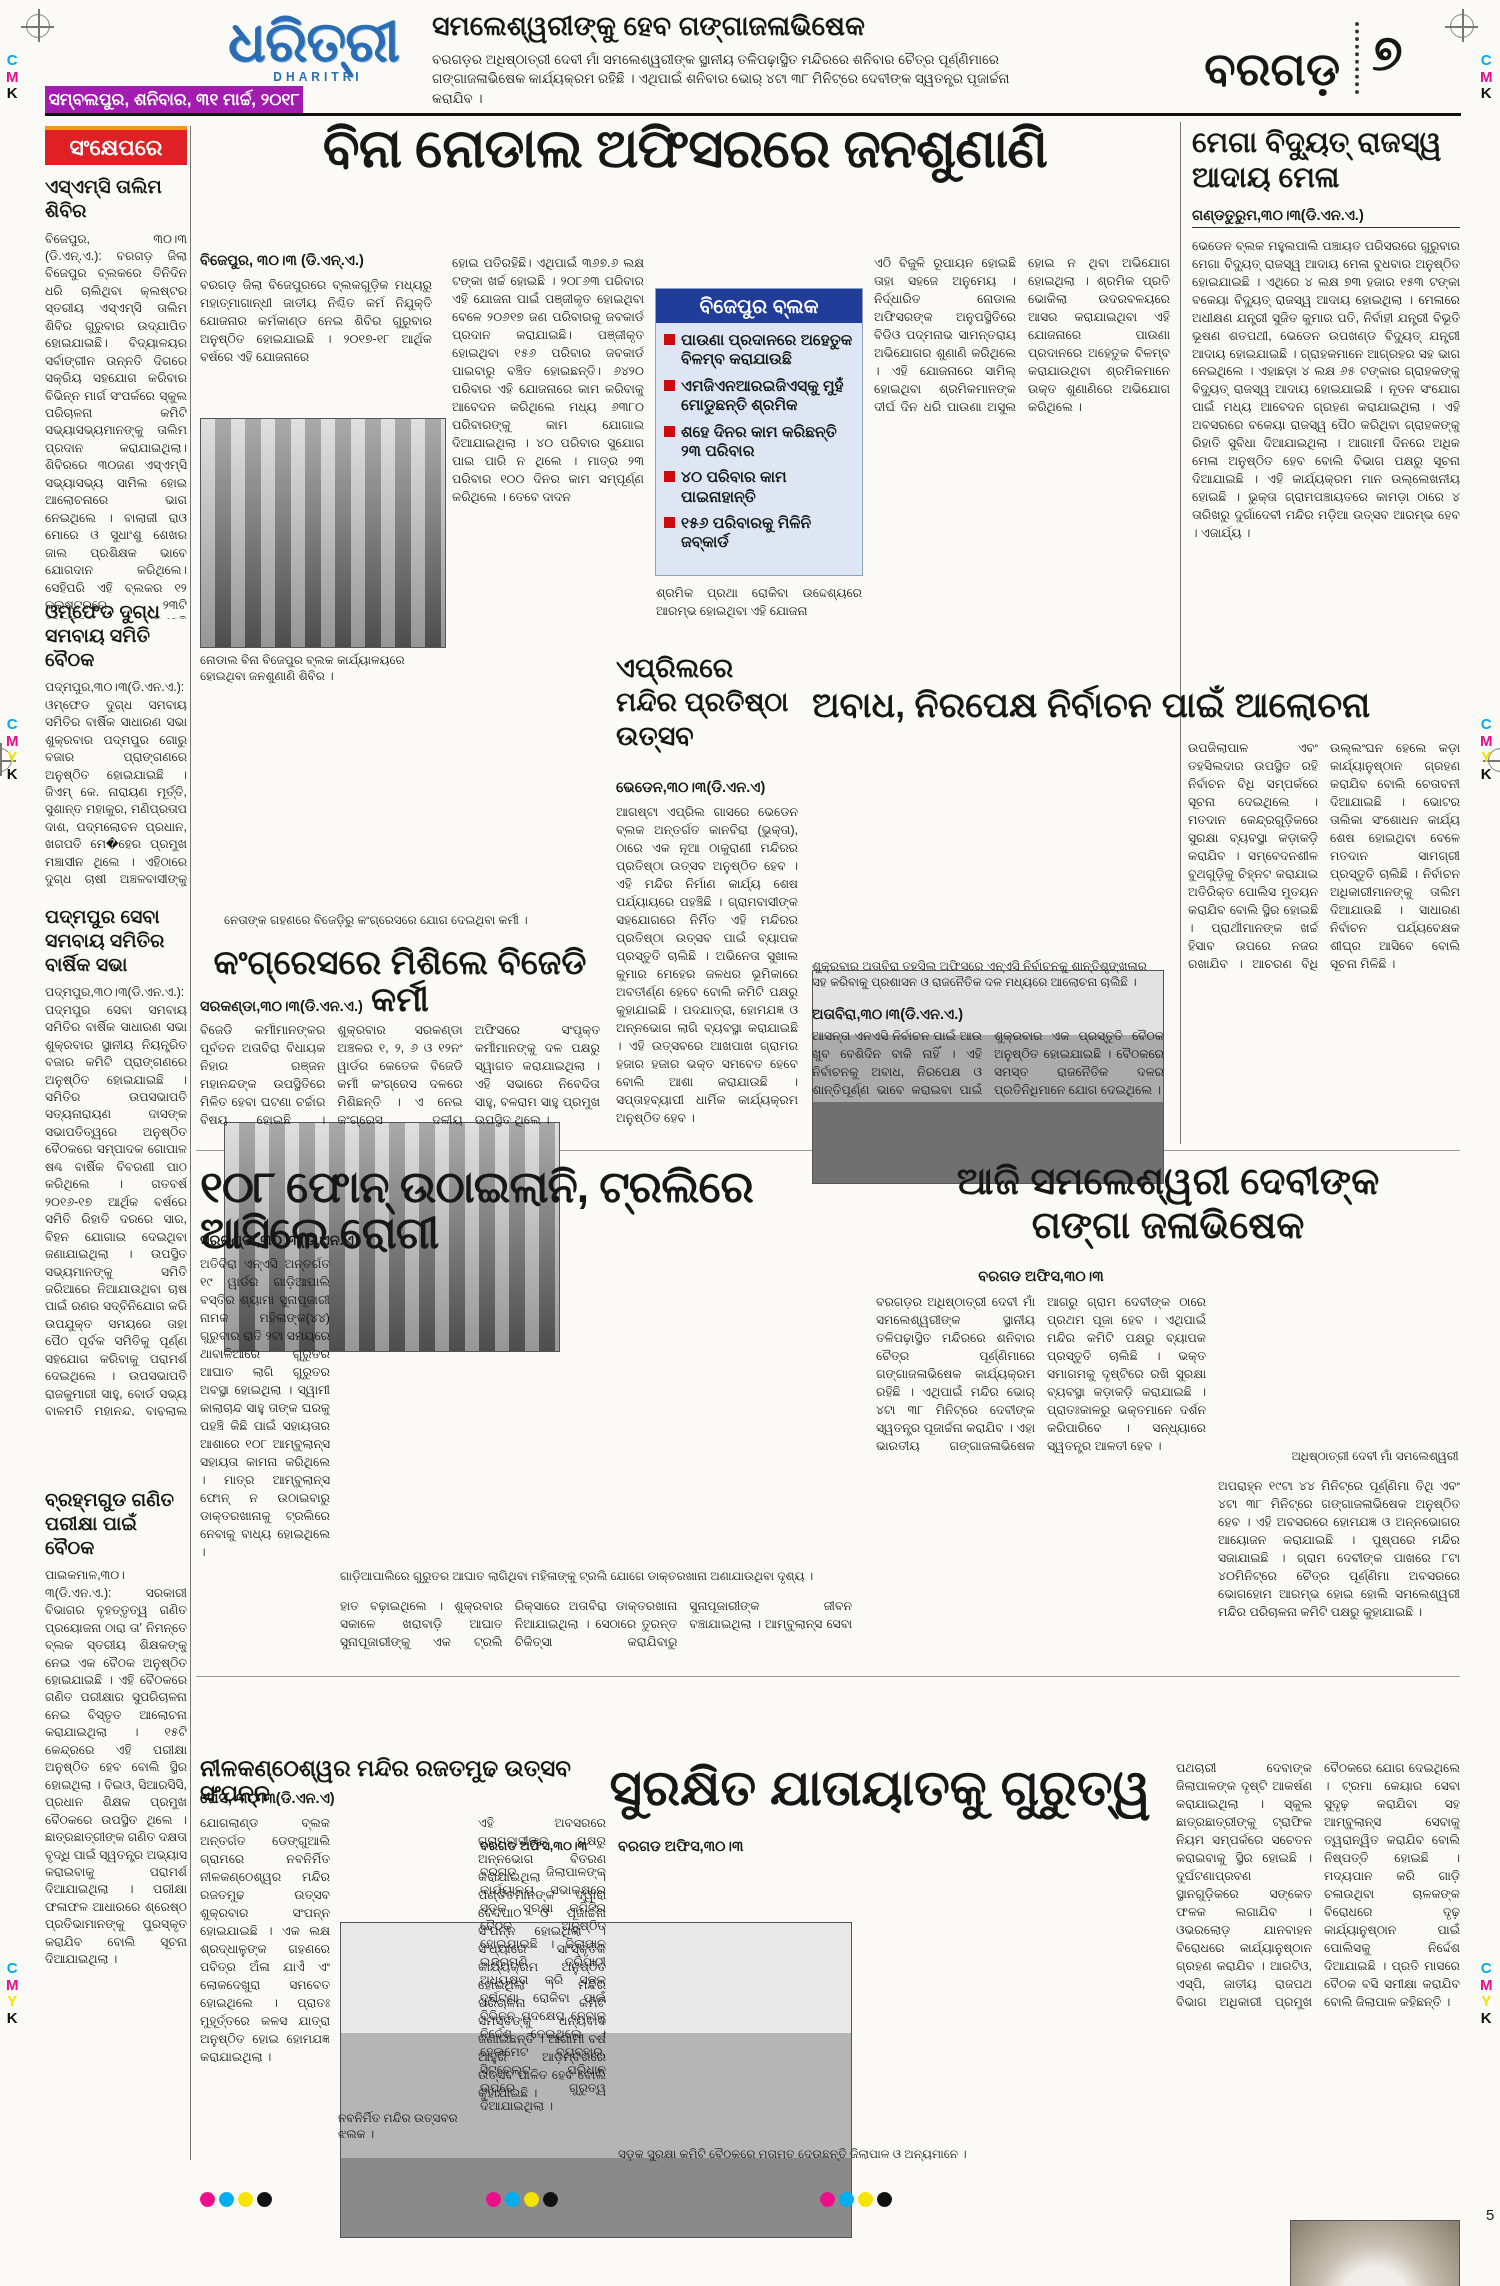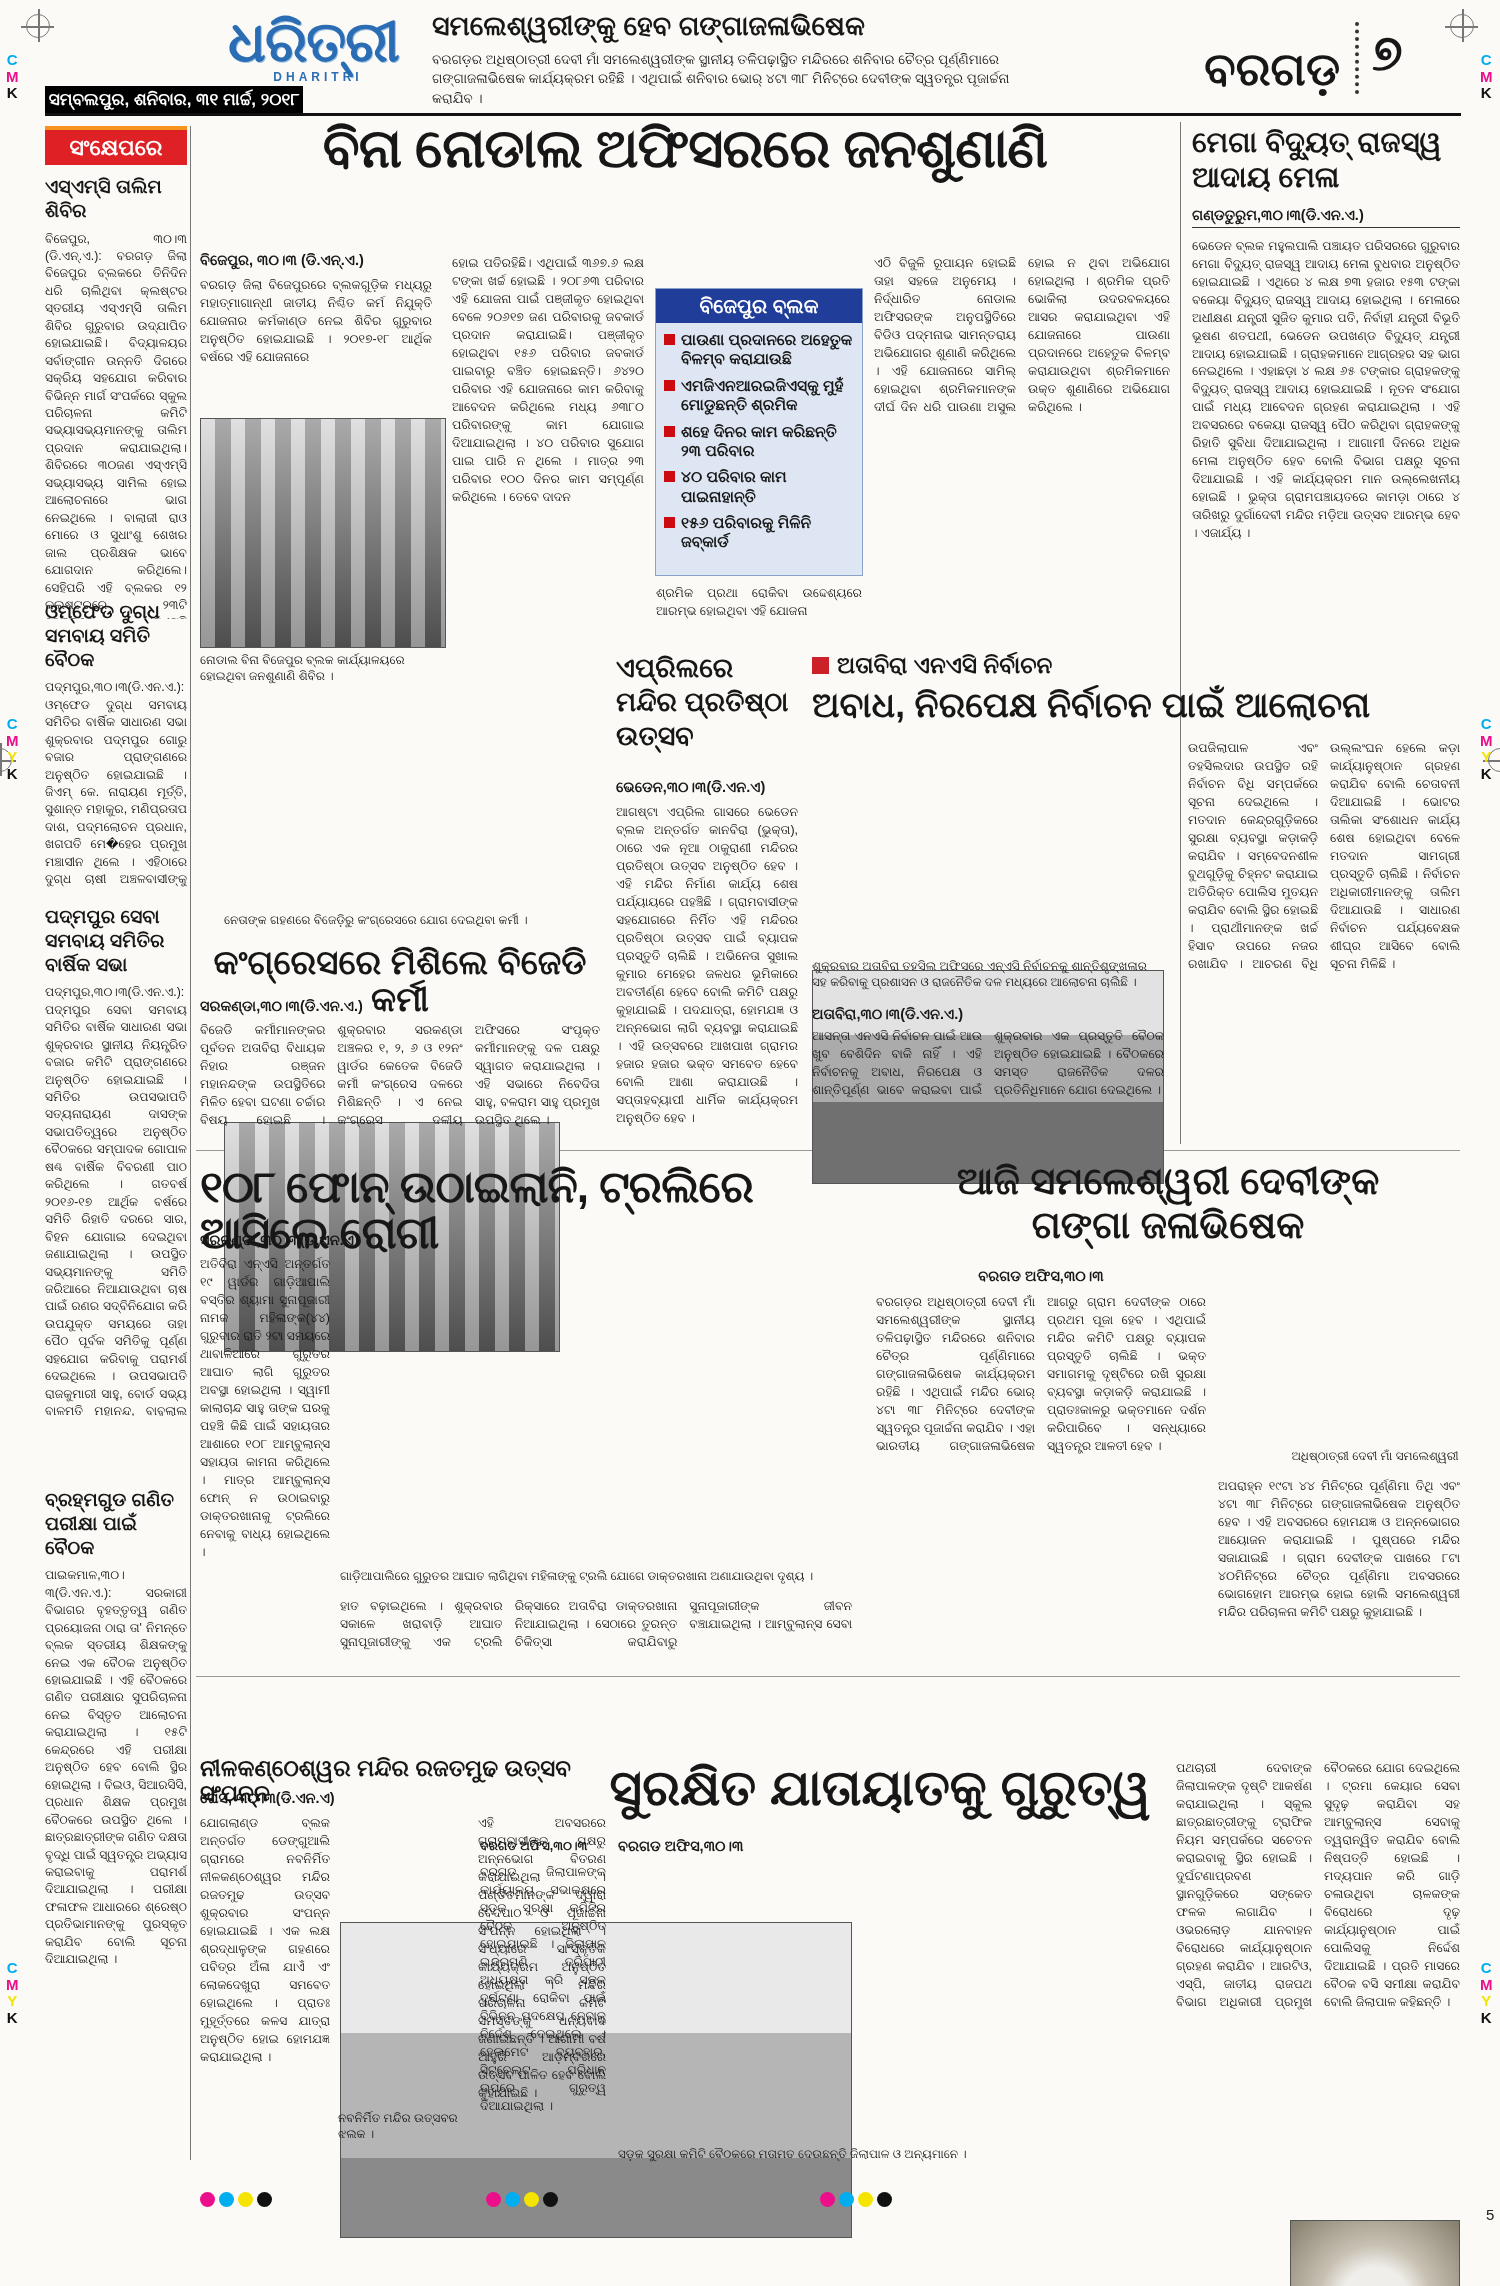--- a/index.html
+++ b/index.html
@@ -11,21 +11,21 @@
   }
   .abs{ position:absolute; }
   .odia{ font-family:"Liberation Sans","DejaVu Sans",sans-serif; }
   .just{ text-align:justify; }
   .hide-ovf{ overflow:hidden; }
 
   
   .logo-main{ font-size:56px; font-weight:bold; color:#2a6db5; line-height:1;
               text-shadow:1px 1px 0 #9cc0e0; letter-spacing:-1px; }
   .logo-sub{ font-size:12px; font-weight:bold; color:#2a6db5; letter-spacing:4px; text-align:center; }
-  .datebar{ background:#000000; color:#fff; font-size:17px; font-weight:bold;
+  .datebar{ background:#a21caf; color:#fff; font-size:17px; font-weight:bold;
             display:flex; align-items:center; justify-content:center; }
   .tophead{ font-size:27px; font-weight:bold; line-height:1.1; }
   .topsub{ font-size:13.5px; line-height:1.45; }
   .edition{ font-size:46px; font-weight:bold;margin-top:12px; }
   .pageno{ font-size:50px; font-weight:bold; }
   .dotsep{ border-left:4px dotted #333; }
   .mastrule{ background:#111; height:3px; }
 
   
   .vrule{ width:1px; background:#777; }
@@ -232,24 +232,20 @@
     <div class="byline byline-ul odia" style="margin-top:12px;">ଗଣ୍ଡତୁରୁମ,୩୦।୩(ଡି.ଏନ.ଏ.)</div>
     <div class="body-txt odia just hide-ovf" style="margin-top:10px; height:398px;">ଭେଡେନ ବ୍ଲକ ମହୁଲପାଲି ପଞ୍ଚାୟତ ପରିସରରେ ଗୁରୁବାର ମେଗା ବିଦ୍ୟୁତ୍ ରାଜସ୍ୱ ଆଦାୟ ମେଳା ବୁଧବାର ଅନୁଷ୍ଠିତ ହୋଇଯାଇଛି । ଏଥିରେ ୪ ଲକ୍ଷ ୭୩ ହଜାର ୧୫୩ ଟଙ୍କା ବକେୟା ବିଦ୍ୟୁତ୍ ରାଜସ୍ୱ ଆଦାୟ ହୋଇଥିଲା । ମେଳାରେ ଅଧୀକ୍ଷଣ ଯନ୍ତ୍ରୀ ସୁଜିତ କୁମାର ପତି, ନିର୍ବାହୀ ଯନ୍ତ୍ରୀ ବିଭୂତି ଭୂଷଣ ଶତପଥୀ, ଭେଡେନ ଉପଖଣ୍ଡ ବିଦ୍ୟୁତ୍ ଯନ୍ତ୍ରୀ ଆଦାୟ ହୋଇଯାଇଛି । ଗ୍ରାହକମାନେ ଆଗ୍ରହର ସହ ଭାଗ ନେଇଥିଲେ । ଏହାଛଡ଼ା ୪ ଲକ୍ଷ ୬୫ ଟଙ୍କାର ଗ୍ରାହକଙ୍କୁ ବିଦ୍ୟୁତ୍ ରାଜସ୍ୱ ଆଦାୟ ହୋଇଯାଇଛି । ନୂତନ ସଂଯୋଗ ପାଇଁ ମଧ୍ୟ ଆବେଦନ ଗ୍ରହଣ କରାଯାଇଥିଲା । ଏହି ଅବସରରେ ବକେୟା ରାଜସ୍ୱ ପୈଠ କରିଥିବା ଗ୍ରାହକଙ୍କୁ ରିହାତି ସୁବିଧା ଦିଆଯାଇଥିଲା । ଆଗାମୀ ଦିନରେ ଅଧିକ ମେଳା ଅନୁଷ୍ଠିତ ହେବ ବୋଲି ବିଭାଗ ପକ୍ଷରୁ ସୂଚନା ଦିଆଯାଇଛି । ଏହି କାର୍ଯ୍ୟକ୍ରମ ମାନ ଉଲ୍ଲେଖନୀୟ ହୋଇଛି । ଭୁକ୍ତା ଗ୍ରାମପଞ୍ଚାୟତରେ କାମଡ଼ା ଠାରେ ୪ ତାରିଖରୁ ଦୁର୍ଗାଦେବୀ ମନ୍ଦିର ମଡ଼ିଆ ଉତ୍ସବ ଆରମ୍ଭ ହେବ । ଏଜାର୍ଯ୍ୟ ।</div>
   </div>
 
   <div class="abs" style="left:616px; top:652px; width:182px;">
     <div class="h-april odia">ଏପ୍ରିଲରେ ମନ୍ଦିର ପ୍ରତିଷ୍ଠା ଉତ୍ସବ</div>
     <div class="byline odia" style="margin-top:26px;">ଭେଡେନ,୩୦।୩(ଡି.ଏନ.ଏ)</div>
     <div class="body-txt odia just hide-ovf" style="margin-top:8px; height:358px;">ଆଗଷ୍ଟା ଏପ୍ରିଲ ଗାସରେ ଭେଡେନ ବ୍ଲକ ଅନ୍ତର୍ଗତ କାନବିରା (ଭୁକ୍ତା), ଠାରେ ଏକ ନୂଆ ଠାକୁରାଣୀ ମନ୍ଦିରର ପ୍ରତିଷ୍ଠା ଉତ୍ସବ ଅନୁଷ୍ଠିତ ହେବ । ଏହି ମନ୍ଦିର ନିର୍ମାଣ କାର୍ଯ୍ୟ ଶେଷ ପର୍ଯ୍ୟାୟରେ ପହଞ୍ଚିଛି । ଗ୍ରାମବାସୀଙ୍କ ସହଯୋଗରେ ନିର୍ମିତ ଏହି ମନ୍ଦିରର ପ୍ରତିଷ୍ଠା ଉତ୍ସବ ପାଇଁ ବ୍ୟାପକ ପ୍ରସ୍ତୁତି ଚାଲିଛି । ଅଭିନେତା ସୁଖାଲ କୁମାର ମେହେର ଜଳଧର ଭୂମିକାରେ ଅବତୀର୍ଣ୍ଣ ହେବେ ବୋଲି କମିଟି ପକ୍ଷରୁ କୁହାଯାଇଛି । ପଦଯାତ୍ରା, ହୋମଯଜ୍ଞ ଓ ଅନ୍ନଭୋଗ ଲାଗି ବ୍ୟବସ୍ଥା କରାଯାଇଛି । ଏହି ଉତ୍ସବରେ ଆଖପାଖ ଗ୍ରାମର ହଜାର ହଜାର ଭକ୍ତ ସମବେତ ହେବେ ବୋଲି ଆଶା କରାଯାଉଛି । ସପ୍ତାହବ୍ୟାପୀ ଧାର୍ମିକ କାର୍ଯ୍ୟକ୍ରମ ଅନୁଷ୍ଠିତ ହେବ ।</div>
   </div>
 
-  <div class="kicker abs odia" style="left:812px; top:652px; width:640px;">
-    <span class="kicker-sq"></span>
-    <span>ଅତାବିରା ଏନଏସି ନିର୍ବାଚନ</span>
-  </div>
   <div class="h-attabira abs odia" style="left:812px; top:686px; width:648px;">ଅବାଧ, ନିରପେକ୍ଷ ନିର୍ବାଚନ ପାଇଁ ଆଲୋଚନା</div>
 
   <div class="photo meeting abs" style="left:812px; top:740px; width:352px; height:214px;"></div>
   <div class="caption abs odia" style="left:812px; top:958px; width:352px;">ଶୁକ୍ରବାର ଅତାବିରା ତହସିଲ ଅଫିସରେ ଏନ୍‌ଏସି ନିର୍ବାଚନକୁ ଶାନ୍ତିଶୃଙ୍ଖଳାର ସହ କରିବାକୁ ପ୍ରଶାସନ ଓ ରାଜନୈତିକ ଦଳ ମଧ୍ୟରେ ଆଲୋଚନା ଚାଲିଛି ।</div>
 
   <div class="byline abs odia" style="left:812px; top:1006px;">ଅତାବିରା,୩୦।୩(ଡି.ଏନ.ଏ.)</div>
   <div class="body-txt odia just abs hide-ovf cols2" style="left:812px; top:1028px; width:352px; height:112px;">ଆସନ୍ତା ଏନଏସି ନିର୍ବାଚନ ପାଇଁ ଆଉ ଖୁବ ବେଶିଦିନ ବାକି ନାହିଁ । ଏହି ନିର୍ବାଚନକୁ ଅବାଧ, ନିରପେକ୍ଷ ଓ ଶାନ୍ତିପୂର୍ଣ୍ଣ ଭାବେ କରାଇବା ପାଇଁ ଶୁକ୍ରବାର ଏକ ପ୍ରସ୍ତୁତି ବୈଠକ ଅନୁଷ୍ଠିତ ହୋଇଯାଇଛି । ବୈଠକରେ ସମସ୍ତ ରାଜନୈତିକ ଦଳର ପ୍ରତିନିଧିମାନେ ଯୋଗ ଦେଇଥିଲେ ।</div>
   <div class="body-txt odia just abs hide-ovf cols2" style="left:1188px; top:740px; width:272px; height:400px;">ଉପଜିଲାପାଳ ଏବଂ ତହସିଲଦାର ଉପସ୍ଥିତ ରହି ନିର୍ବାଚନ ବିଧି ସମ୍ପର୍କରେ ସୂଚନା ଦେଇଥିଲେ । ମତଦାନ କେନ୍ଦ୍ରଗୁଡ଼ିକରେ ସୁରକ୍ଷା ବ୍ୟବସ୍ଥା କଡ଼ାକଡ଼ି କରାଯିବ । ସମ୍ବେଦନଶୀଳ ବୁଥଗୁଡ଼ିକୁ ଚିହ୍ନଟ କରାଯାଇ ଅତିରିକ୍ତ ପୋଲିସ ମୁତୟନ କରାଯିବ ବୋଲି ସ୍ଥିର ହୋଇଛି । ପ୍ରାର୍ଥୀମାନଙ୍କ ଖର୍ଚ୍ଚ ହିସାବ ଉପରେ ନଜର ରଖାଯିବ । ଆଚରଣ ବିଧି ଉଲ୍ଲଂଘନ ହେଲେ କଡ଼ା କାର୍ଯ୍ୟାନୁଷ୍ଠାନ ଗ୍ରହଣ କରାଯିବ ବୋଲି ଚେତାବନୀ ଦିଆଯାଇଛି । ଭୋଟର ତାଲିକା ସଂଶୋଧନ କାର୍ଯ୍ୟ ଶେଷ ହୋଇଥିବା ବେଳେ ମତଦାନ ସାମଗ୍ରୀ ପ୍ରସ୍ତୁତି ଚାଲିଛି । ନିର୍ବାଚନ ଅଧିକାରୀମାନଙ୍କୁ ତାଲିମ ଦିଆଯାଉଛି । ସାଧାରଣ ନିର୍ବାଚନ ପର୍ଯ୍ୟବେକ୍ଷକ ଶୀଘ୍ର ଆସିବେ ବୋଲି ସୂଚନା ମିଳିଛି ।</div>
 
   <div class="photo crowd abs" style="left:224px; top:678px; width:336px; height:230px;"></div>

